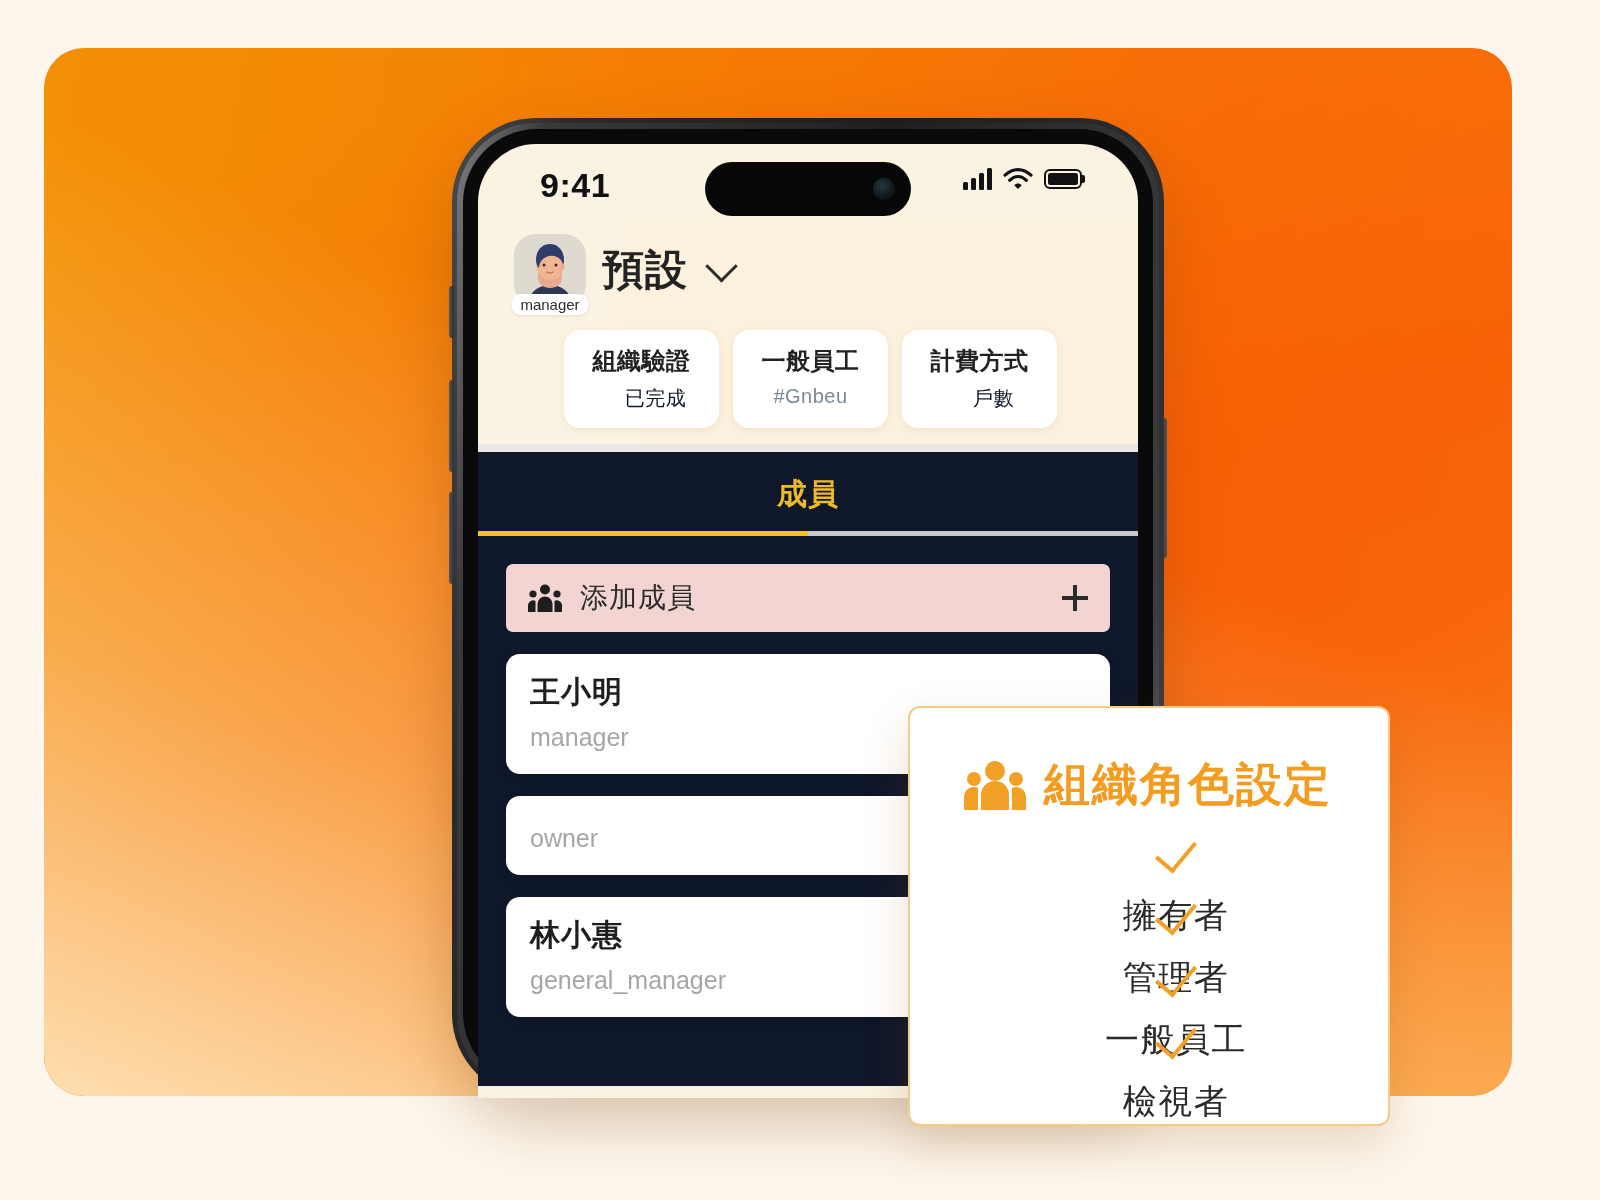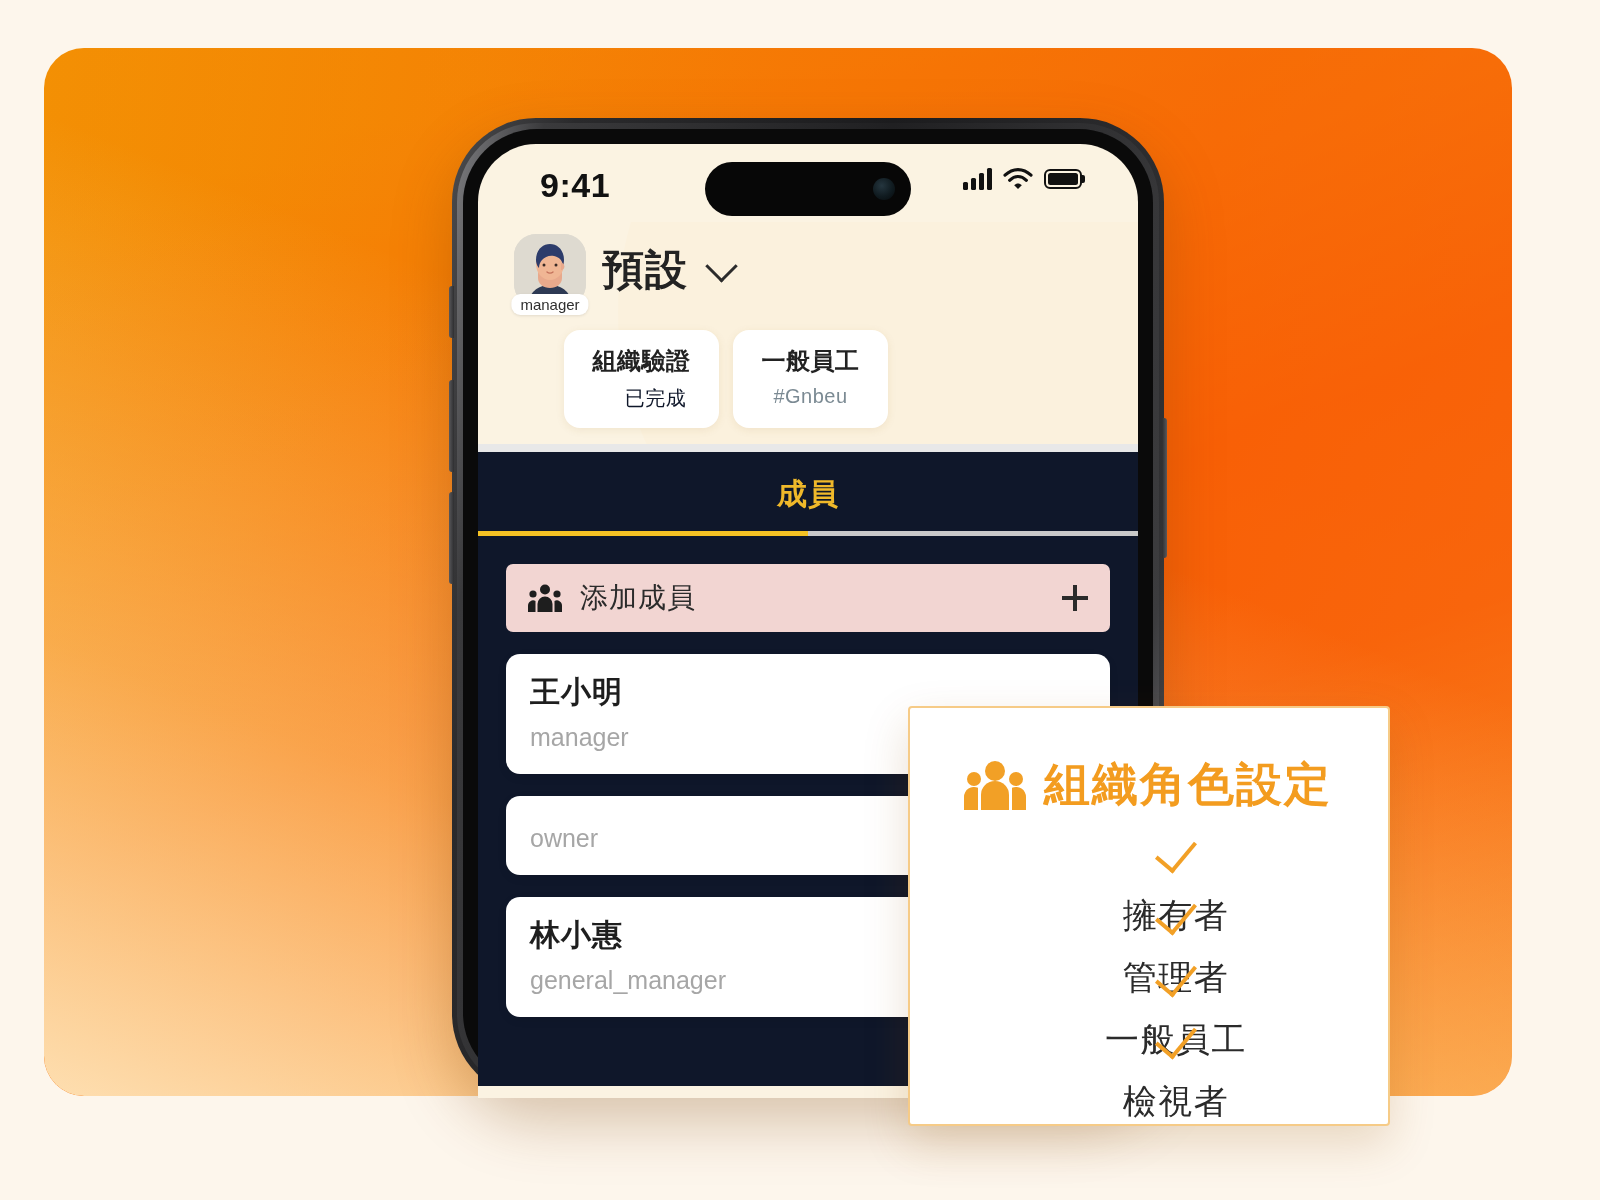--- a/index.html
+++ b/index.html
@@ -359,21 +359,21 @@
 
   
   .role-card {
     position: absolute;
     left: 908px;
     top: 706px;
     width: 482px;
     height: 420px;
     background: #FFFFFF;
     border: 2px solid #F6CB87;
-    border-radius: 4px;
+    border-radius: 12px;
     box-shadow: 0 18px 46px rgba(140,80,0,0.18);
     z-index: 20;
     padding: 46px 0 0 54px;
     box-sizing: border-box;
   }
   .role-head {
     display: flex;
     align-items: center;
     gap: 18px;
   }
@@ -472,20 +472,24 @@
 
       <div class="info-cards">
         <div class="info-card">
           <div class="info-card-title">組織驗證</div>
           <div class="info-card-value v-gold">已完成</div>
         </div>
         <div class="info-card">
           <div class="info-card-title">一般員工</div>
           <div class="info-card-value v-grey">#Gnbeu</div>
         </div>
+        <div class="info-card">
+          <div class="info-card-title">計費方式</div>
+          <div class="info-card-value v-gold">戶數</div>
+        </div>
       </div>
     </div>
 
     <div class="hero-divider"></div>
 
     <div class="body-area">
       <div class="tabs">
         <div class="tab active">成員</div>
         <div class="tab-underline">
           <span class="on"></span>

